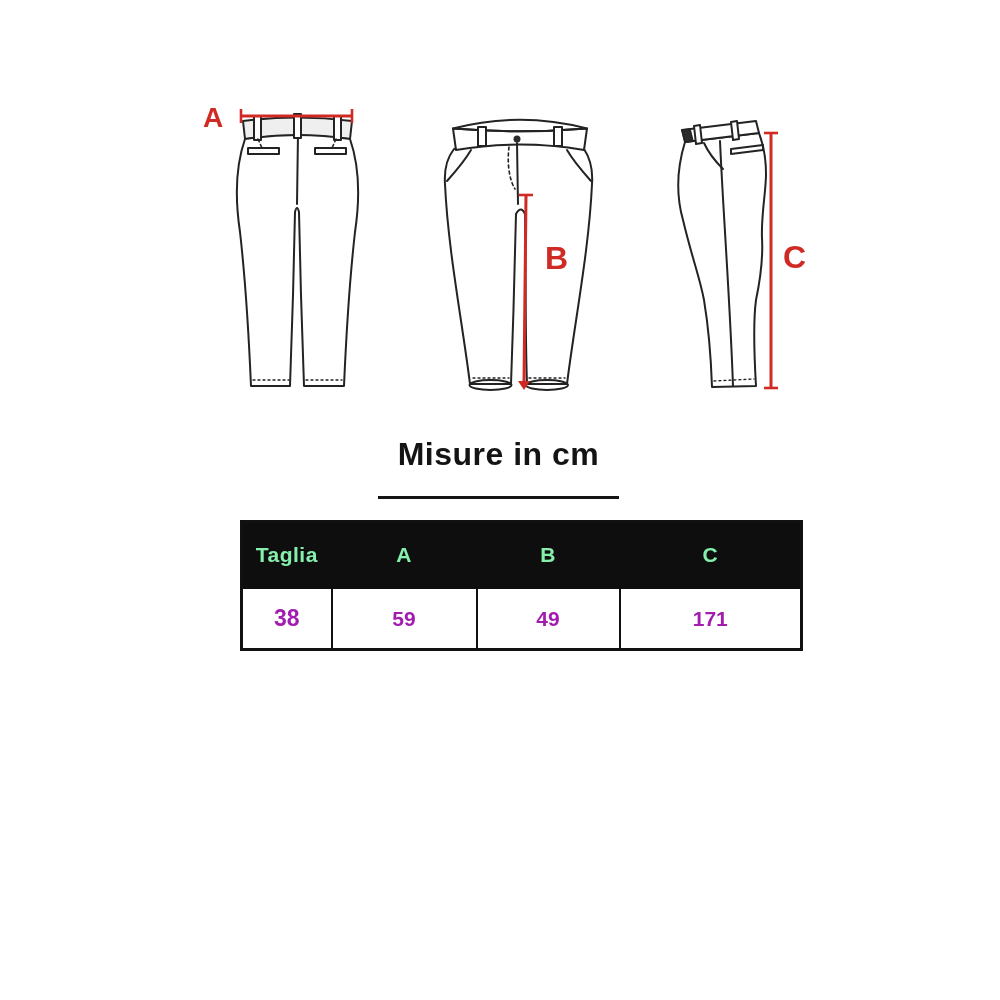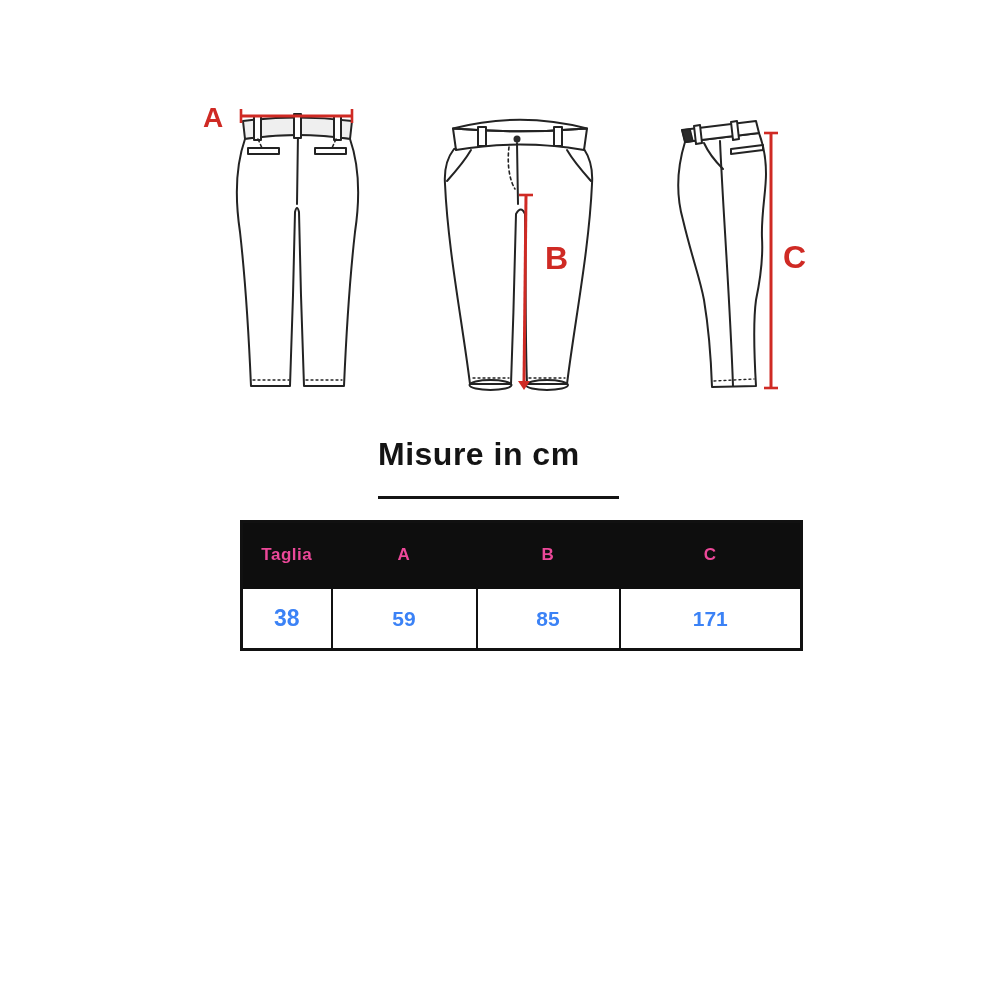--- a/index.html
+++ b/index.html
@@ -8,36 +8,36 @@
     font-family:"Liberation Sans", sans-serif;overflow:hidden;
   }
   .illu{position:absolute;}
   .m-label{
     position:absolute;color:#cf2a24;font-weight:800;line-height:1;
   }
   #label-a{left:203px;top:104px;font-size:28px;}
   #label-b{left:545px;top:242px;font-size:32px;}
   #label-c{left:783px;top:241px;font-size:32px;}
   #title{
-    position:absolute;left:378px;top:436px;width:241px;text-align:left;
+    position:absolute;left:378px;top:436px;width:241px;text-align:center;
     font-size:32px;font-weight:800;color:#141414;letter-spacing:0.5px;white-space:nowrap;
   }
   #title-underline{
     position:absolute;left:378px;top:496px;width:241px;height:3px;background:#141414;
   }
   #size-table{
     position:absolute;left:240px;top:520px;width:560px;
     border-collapse:collapse;table-layout:fixed;border:3px solid #111111;
   }
   #size-table th{
-    height:62px;background:#0e0e0e;color:#ec4899;font-size:17px;font-weight:800;
+    height:62px;background:#0e0e0e;color:#86efac;font-size:21px;font-weight:800;
     text-align:center;vertical-align:middle;border:2px solid #0e0e0e;letter-spacing:0.5px;
   }
   #size-table td{
-    height:57px;background:#ffffff;color:#3b82f6;font-size:21px;font-weight:700;
+    height:57px;background:#ffffff;color:#a21caf;font-size:21px;font-weight:700;
     text-align:center;vertical-align:middle;border:2.5px solid #111111;
   }
   #size-table td.first{font-size:23px;}
   svg .ink{stroke:#232323;fill:none;stroke-width:2;stroke-linecap:round;stroke-linejoin:round;}
   svg .fillwhite{fill:#ffffff;}
   svg .fillband{fill:#efefef;}
   svg .dash{stroke-dasharray:3,3;stroke-width:1.6;}
   svg .dashsmall{stroke-dasharray:2,3;stroke-width:1.3;}
   svg .red{stroke:#cf2a24;stroke-width:3;fill:none;stroke-linecap:butt;}
   svg .redcap{stroke:#cf2a24;stroke-width:2.6;fill:none;}
@@ -165,19 +165,19 @@
         <th>Taglia</th>
         <th>A</th>
         <th>B</th>
         <th>C</th>
       </tr>
     </thead>
     <tbody>
       <tr>
         <td class="first">38</td>
         <td>59</td>
-        <td>85</td>
+        <td>49</td>
         <td>171</td>
       </tr>
     </tbody>
   </table>
 
 </div>
 
 </body></html>

